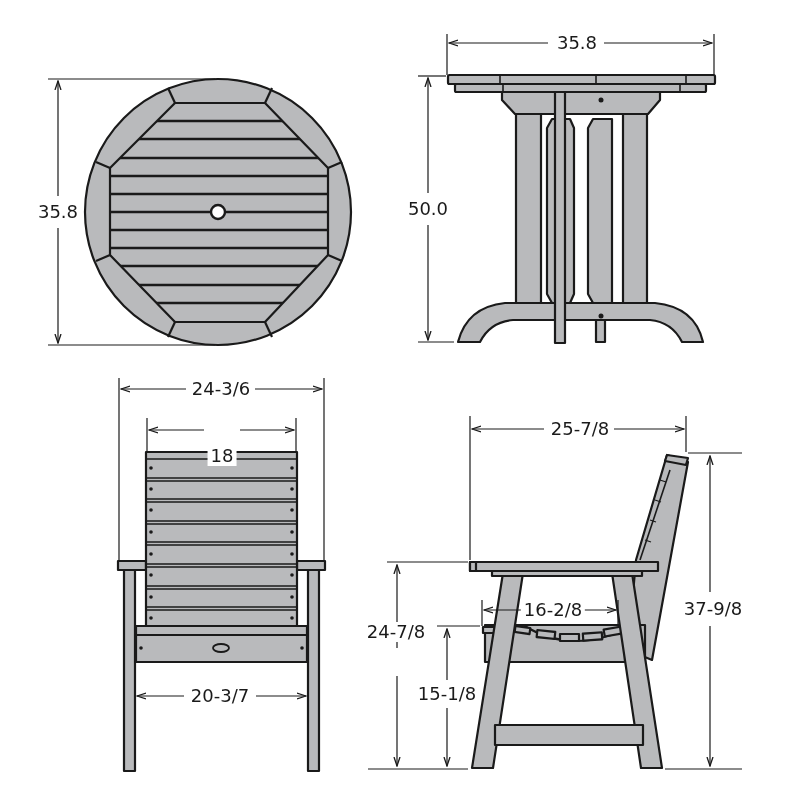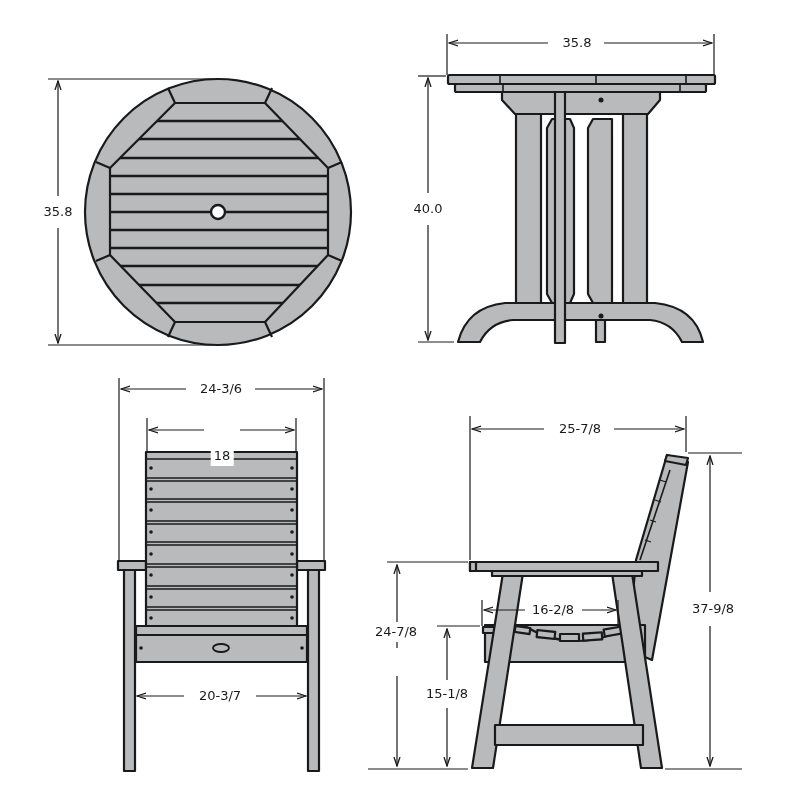--- a/index.html
+++ b/index.html
@@ -3,21 +3,21 @@
 <meta charset="utf-8">
 <style>
   html, body { margin:0; padding:0; background:#ffffff; }
   body { width:800px; height:800px; position:relative; overflow:hidden;
          font-family:"DejaVu Sans", "Liberation Sans", sans-serif; }
   svg { position:absolute; left:0; top:0; }
   .fill { fill:#b9babc; stroke:#1a1a1a; stroke-width:2.2; stroke-linejoin:round; }
   .line { stroke:#1a1a1a; stroke-width:1.6; fill:none; }
   .thin { stroke:#1a1a1a; stroke-width:1.2; fill:none; }
   .dot { fill:#1a1a1a; }
-  .lbl { position:absolute; font-size:13px; color:#1a1a1a; background:#ffffff;
+  .lbl { position:absolute; font-size:18px; color:#1a1a1a; background:#ffffff;
          padding:0 3px; line-height:20px; white-space:nowrap; transform:translate(-50%,-50%); }
 </style>
 </head>
 <body>
 
 <svg width="800" height="800" viewBox="0 0 800 800">
   <defs>
     <marker id="arr" markerWidth="10" markerHeight="8" refX="9" refY="4" orient="auto-start-reverse" markerUnits="userSpaceOnUse">
       <path d="M0,1 L9,4 L0,7" fill="none" stroke="#1a1a1a" stroke-width="1.3"></path>
     </marker>
@@ -203,21 +203,21 @@
     <line class="thin" x1="447" y1="708" x2="447" y2="766" marker-end="url(#arr)"></line>
     <line class="thin" x1="482" y1="600" x2="482" y2="626"></line>
     <line class="thin" x1="618" y1="600" x2="618" y2="626"></line>
     <line class="thin" x1="484" y1="610" x2="525" y2="610" marker-start="url(#arr)"></line>
     <line class="thin" x1="582" y1="610" x2="616" y2="610" marker-end="url(#arr)"></line>
   </g>
 </svg>
 
 <div class="lbl" style="left:58px;top:212px;">35.8</div>
 <div class="lbl" style="left:577px;top:43px;">35.8</div>
-<div class="lbl" style="left:428px;top:209px;">40.0</div>
+<div class="lbl" style="left:428px;top:209px;">50.0</div>
 <div class="lbl" style="left:221px;top:389px;">24-3/6</div>
 <div class="lbl" style="left:222px;top:430px;margin-top:26px;">18</div>
 <div class="lbl" style="left:220px;top:696px;">20-3/7</div>
 <div class="lbl" style="left:580px;top:429px;text-align:right;">25-7/8</div>
 <div class="lbl" style="left:553px;top:610px;">16-2/8</div>
 <div class="lbl" style="left:396px;top:632px;">24-7/8</div>
 <div class="lbl" style="left:447px;top:694px;">15-1/8</div>
 <div class="lbl" style="left:713px;top:609px;">37-9/8</div>
 
 </body></html>

